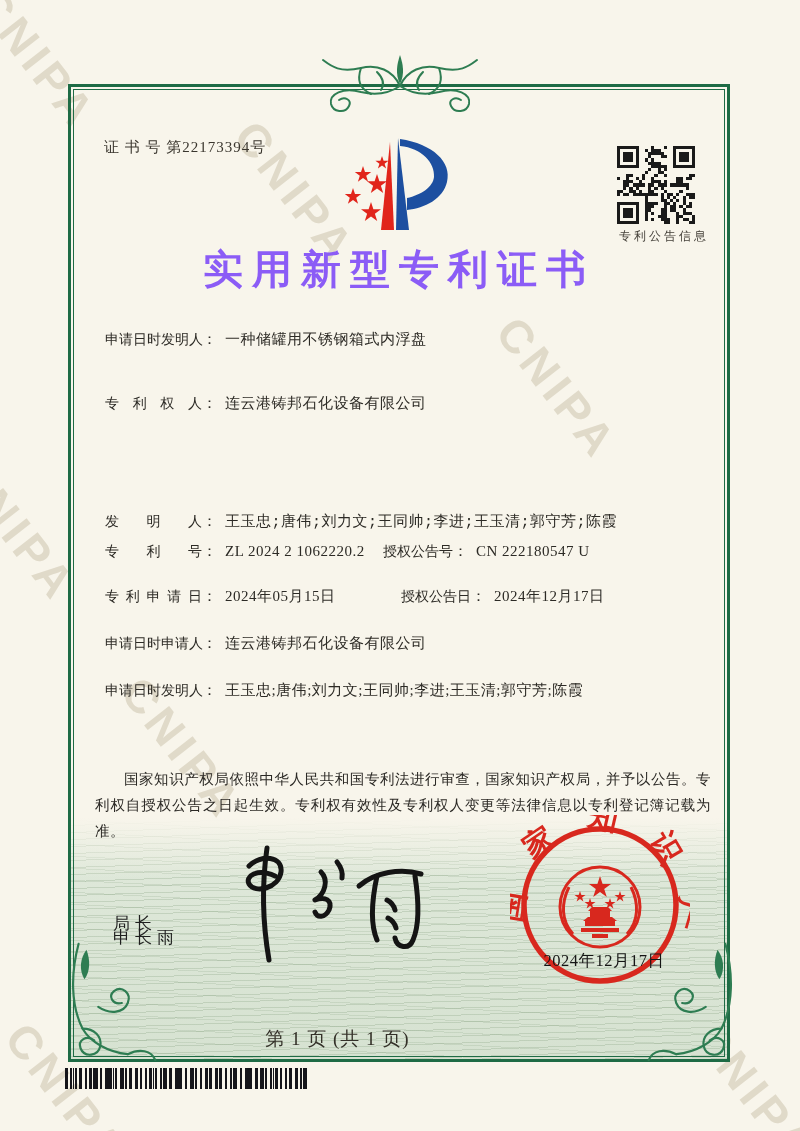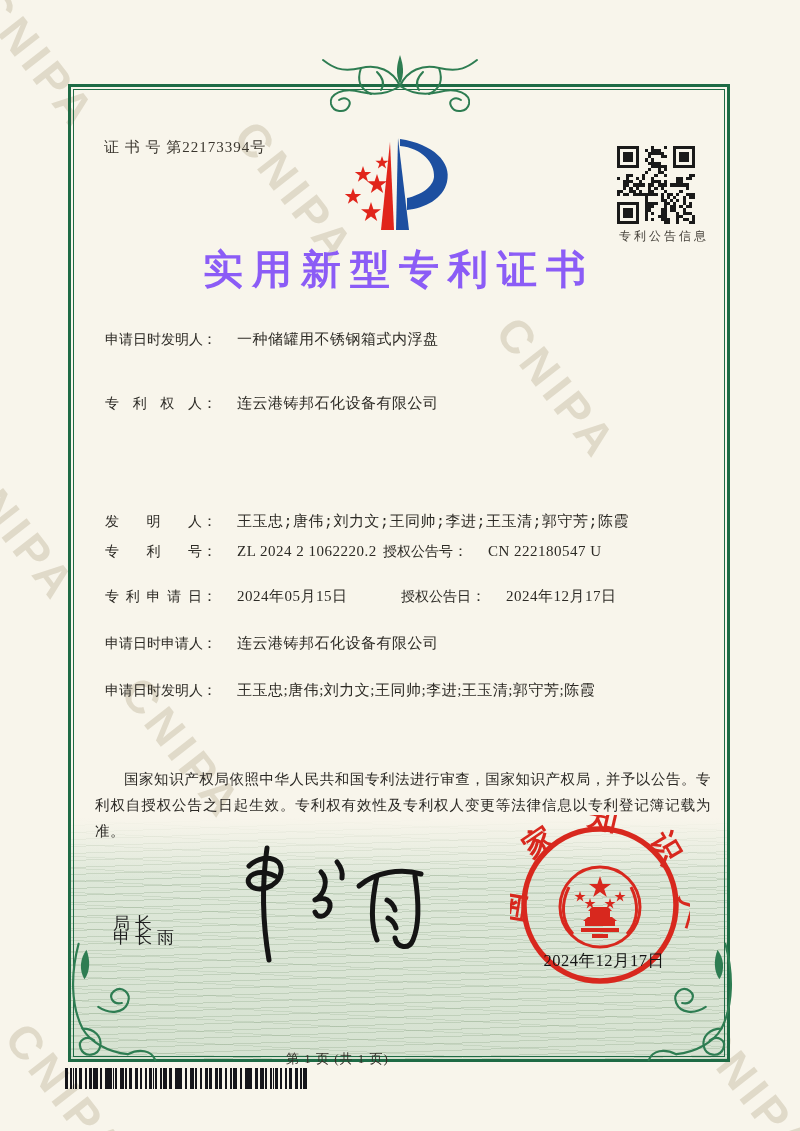--- a/index.html
+++ b/index.html
@@ -32,35 +32,35 @@
          font-size:40px;font-weight:bold;letter-spacing:9px;color:#8b5cf6;}
 
   .qr{position:absolute;left:617px;top:146px;width:78px;height:78px;}
   .qr-caption{position:absolute;left:600px;top:228px;width:128px;text-align:center;
         font-size:12px;letter-spacing:3px;color:#45413a;}
 
   .row{position:absolute;font-size:15px;white-space:nowrap;color:#2c2a25;}
   .flabel{display:inline-block;width:97px;font-size:14px;text-align:justify;text-align-last:justify;vertical-align:baseline;}
   .flabel2{display:inline-block;font-size:14px;}
   .colon{display:inline-block;margin:0 2px 0 0;}
-  .fvalue{display:inline-block;margin-left:18px;letter-spacing:0.5px;text-align:right;}
+  .fvalue{display:inline-block;margin-left:6px;letter-spacing:0.5px;text-align:right;}
 
   .statement{position:absolute;left:95px;top:766px;width:616px;font-size:14.5px;line-height:26px;
              letter-spacing:0.4px;text-align:justify;text-indent:2em;color:#2b2925;}
 
   .director{position:absolute;left:113px;font-family:"Liberation Sans","DejaVu Sans",sans-serif;
             font-size:17px;letter-spacing:5px;color:#1f1f1f;}
   .sig{position:absolute;left:225px;top:842px;width:210px;height:125px;}
 
   .seal{position:absolute;left:510px;top:815px;width:180px;height:180px;}
   .seal-date{position:absolute;left:538px;top:950px;width:132px;text-align:center;
              font-size:16.5px;color:#151515;letter-spacing:0.5px;}
 
   .pageinfo{position:absolute;left:68px;top:1026px;width:539px;text-align:center;
-            font-size:13px;color:#343129;letter-spacing:1px;margin-top:24px;}
+            font-size:19px;color:#343129;letter-spacing:1px;}
 
   .barcode{position:absolute;left:65px;top:1068px;width:242px;height:21px;
         background:
           repeating-linear-gradient(90deg,#15151a 0 2px, rgba(0,0,0,0) 2px 5px),
           repeating-linear-gradient(90deg,#15151a 0 1px, rgba(0,0,0,0) 1px 8px),
           repeating-linear-gradient(90deg,#15151a 0 3px, rgba(0,0,0,0) 3px 14px);}
 
   .ornament{position:absolute;pointer-events:none;}
   svg text{font-family:"Liberation Serif","DejaVu Serif",serif;}
 </style>

